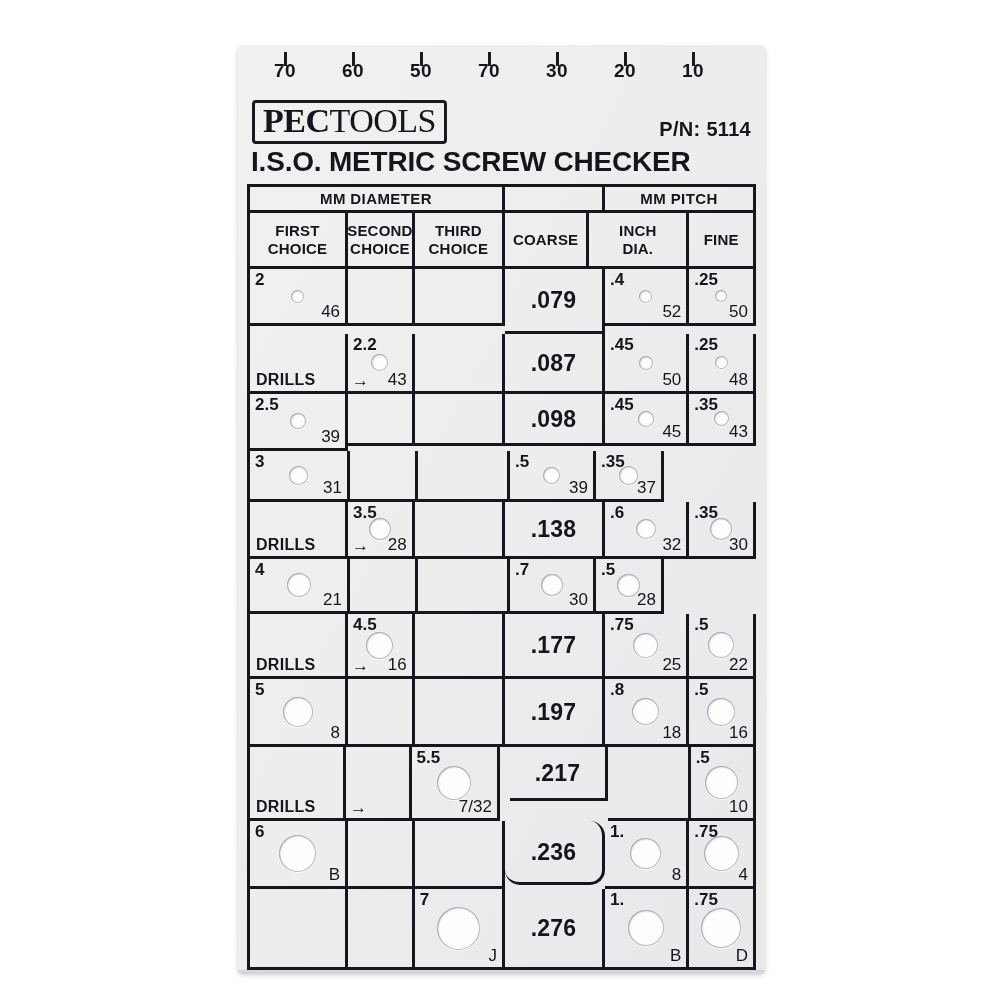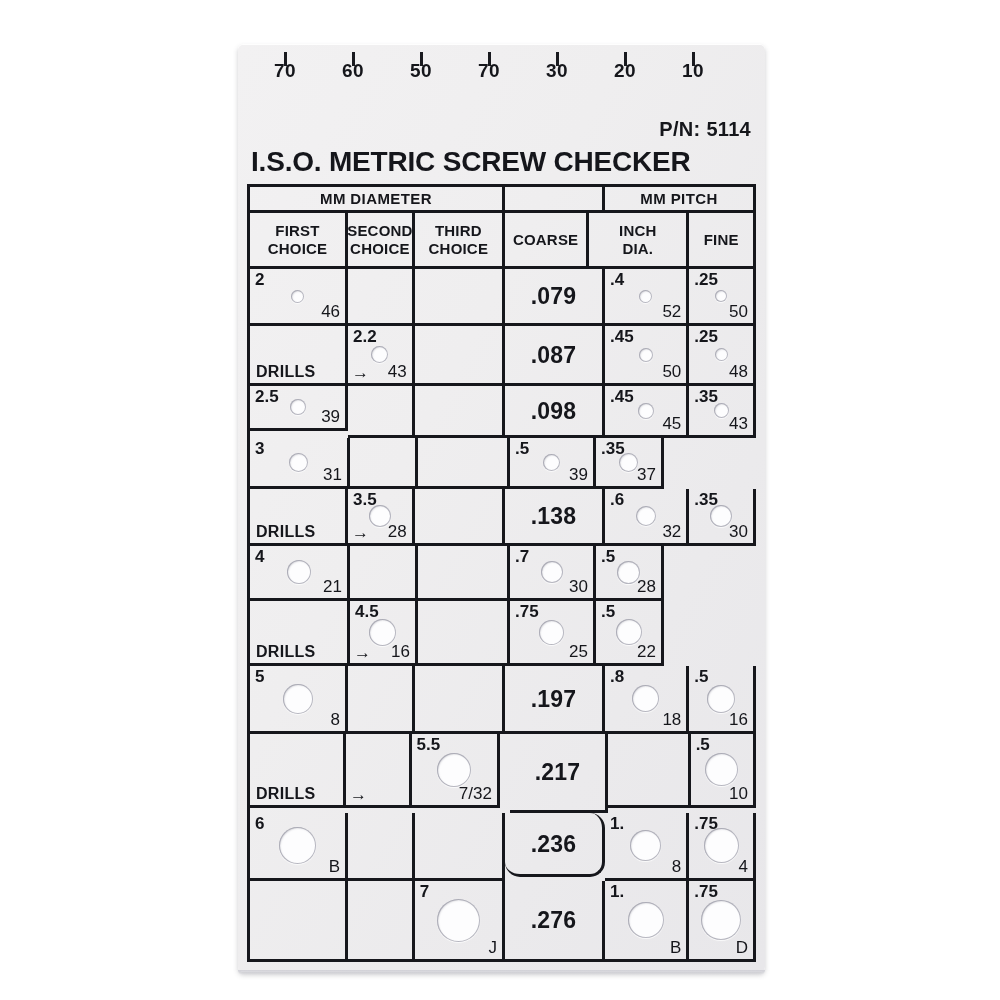--- a/index.html
+++ b/index.html
@@ -163,20 +163,23 @@
         <div class="tick" style="left: 250px;"></div>
         <div class="tick-label" style="left: 251px;">70</div>
         <div class="tick" style="left: 318px;"></div>
         <div class="tick-label" style="left: 319px;">30</div>
         <div class="tick" style="left: 386px;"></div>
         <div class="tick-label" style="left: 387px;">20</div>
         <div class="tick" style="left: 454px;"></div>
         <div class="tick-label" style="left: 455px;">10</div>
       </div>
 
+    <div class="logo-box">
+      <span class="logo-pec">PEC</span><span class="logo-tools">TOOLS</span>
+    </div>
 
     <div class="pn">P/N: 5114</div>
 
     <div class="title">I.S.O. METRIC SCREW CHECKER</div>
 
     <div class="table" id="table">
         <div class="trow grouprow">
           <div class="tcell c-grp-dia">
             <span class="group-label">MM DIAMETER</span>
           </div>
@@ -212,21 +215,21 @@
           </div>
         </div>
         <div class="trow datarow">
           <div class="tcell c1" style="height: 57px;">
             <div class="sz">2</div>
             <div class="hole" style="width: 13px; height: 13px; left: calc(50% - 6.5px); top: calc(50% - 6.5px);"></div>
             <div class="num">46</div>
           </div>
           <div class="tcell c2" style="height: 57px;"></div>
           <div class="tcell c3" style="height: 57px;"></div>
-          <div class="tcell c4" style="height: 57px;">
+          <div class="tcell c4" style="height: 65px;">
             <div class="inch">.079</div>
           </div>
           <div class="tcell c5" style="height: 57px;">
             <div class="sz">.4</div>
             <div class="hole" style="width: 13px; height: 13px; left: calc(50% - 6.5px); top: calc(50% - 6.5px);"></div>
             <div class="num">52</div>
           </div>
           <div class="tcell c6" style="height: 57px;">
             <div class="sz">.25</div>
             <div class="hole" style="width: 12px; height: 12px; left: calc(50% - 6px); top: calc(50% - 6px);"></div>
@@ -252,21 +255,21 @@
             <div class="hole" style="width: 14px; height: 14px; left: calc(50% - 7px); top: calc(50% - 7px);"></div>
             <div class="num">50</div>
           </div>
           <div class="tcell c6" style="height: 60px;">
             <div class="sz">.25</div>
             <div class="hole" style="width: 13px; height: 13px; left: calc(50% - 6.5px); top: calc(50% - 6.5px);"></div>
             <div class="num">48</div>
           </div>
         </div>
         <div class="trow datarow">
-          <div class="tcell c1" style="height: 45px;">
+          <div class="tcell c1" style="height: 57px;">
             <div class="sz">2.5</div>
             <div class="hole" style="width: 16px; height: 16px; left: calc(50% - 8px); top: calc(50% - 8px);"></div>
             <div class="num">39</div>
           </div>
           <div class="tcell c2" style="height: 52px;"></div>
           <div class="tcell c3" style="height: 52px;"></div>
           <div class="tcell c4" style="height: 52px;">
             <div class="inch">.098</div>
           </div>
           <div class="tcell c5" style="height: 52px;">
@@ -347,20 +350,23 @@
           <div class="tcell c1" style="height: 65px;">
             <div class="drills">DRILLS</div>
           </div>
           <div class="tcell c2" style="height: 65px;">
             <div class="arrow">→</div>
             <div class="sz">4.5</div>
             <div class="hole" style="width: 27px; height: 27px; left: calc(50% - 13.5px); top: calc(50% - 13.5px);"></div>
             <div class="num">16</div>
           </div>
           <div class="tcell c3" style="height: 65px;"></div>
+          <div class="tcell c4" style="height: 65px;">
+            <div class="inch">.177</div>
+          </div>
           <div class="tcell c5" style="height: 65px;">
             <div class="sz">.75</div>
             <div class="hole" style="width: 25px; height: 25px; left: calc(50% - 12.5px); top: calc(50% - 12.5px);"></div>
             <div class="num">25</div>
           </div>
           <div class="tcell c6" style="height: 65px;">
             <div class="sz">.5</div>
             <div class="hole" style="width: 26px; height: 26px; left: calc(50% - 13px); top: calc(50% - 13px);"></div>
             <div class="num">22</div>
           </div>
@@ -392,21 +398,21 @@
             <div class="drills">DRILLS</div>
           </div>
           <div class="tcell c2" style="height: 74px;">
             <div class="arrow">→</div>
           </div>
           <div class="tcell c3" style="height: 74px;">
             <div class="sz">5.5</div>
             <div class="hole" style="width: 34px; height: 34px; left: calc(50% - 17px); top: calc(50% - 17px);"></div>
             <div class="num">7/32</div>
           </div>
-          <div class="tcell c4" style="height: 79px; margin-left: 10px;">
+          <div class="tcell c4" style="height: 54px; margin-left: 10px;">
             <div class="inch">.217</div>
           </div>
           <div class="tcell c5" style="height: 74px;"></div>
           <div class="tcell c6" style="height: 74px;">
             <div class="sz">.5</div>
             <div class="hole" style="width: 33px; height: 33px; left: calc(50% - 16.5px); top: calc(50% - 16.5px);"></div>
             <div class="num">10</div>
           </div>
         </div>
         <div class="trow datarow">

